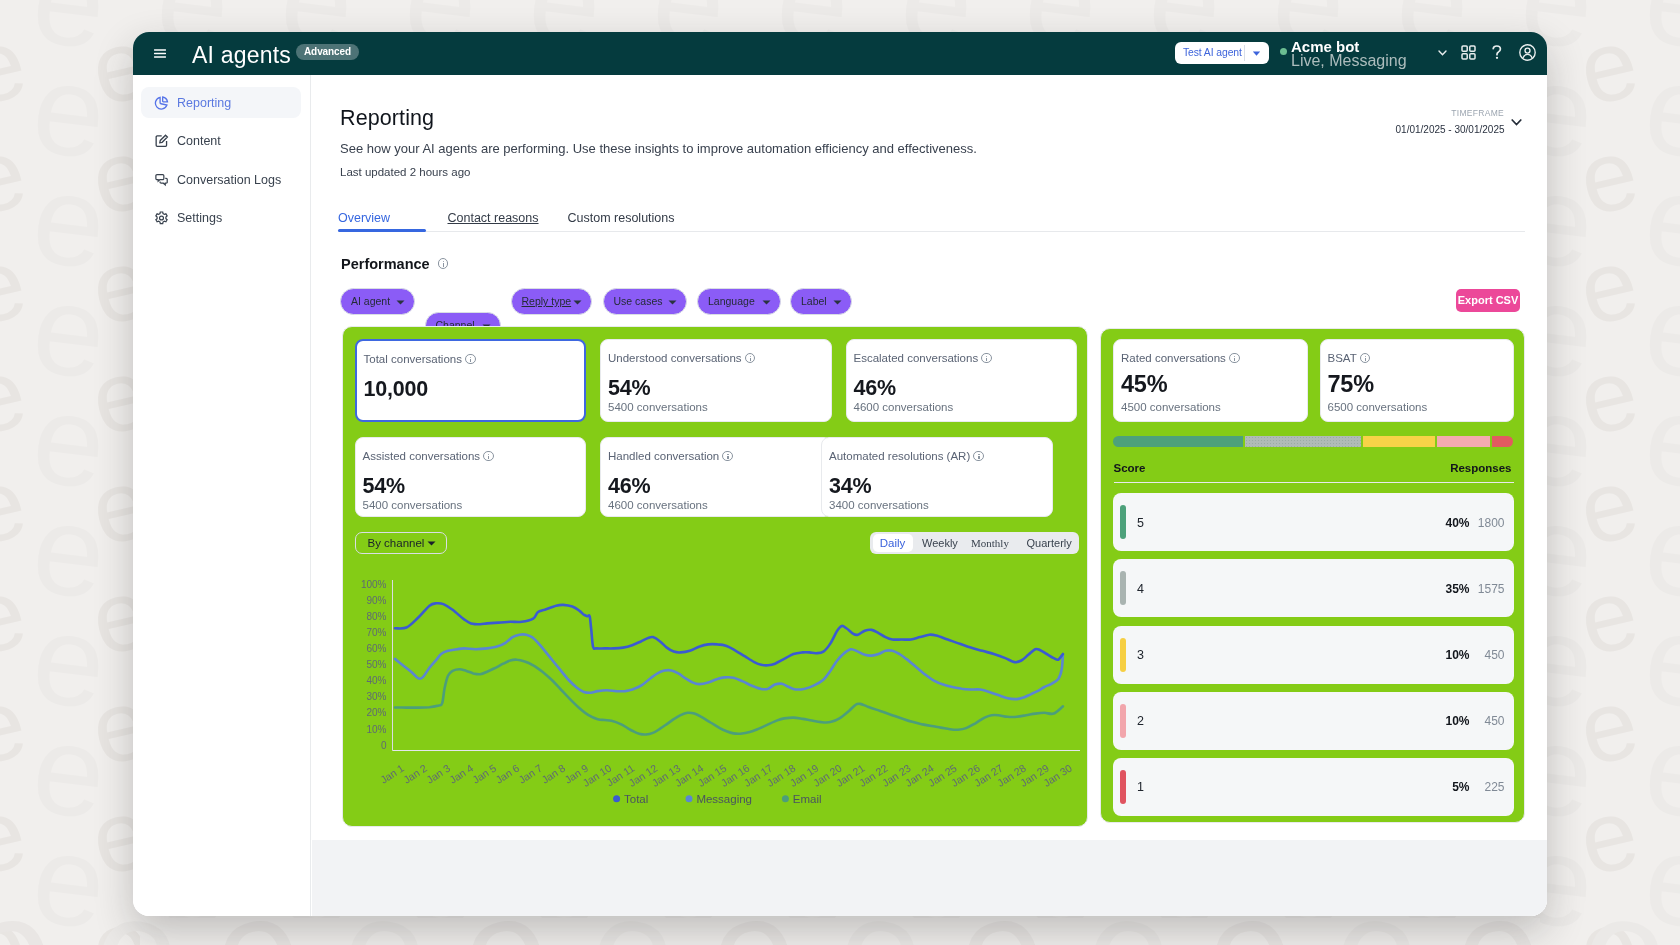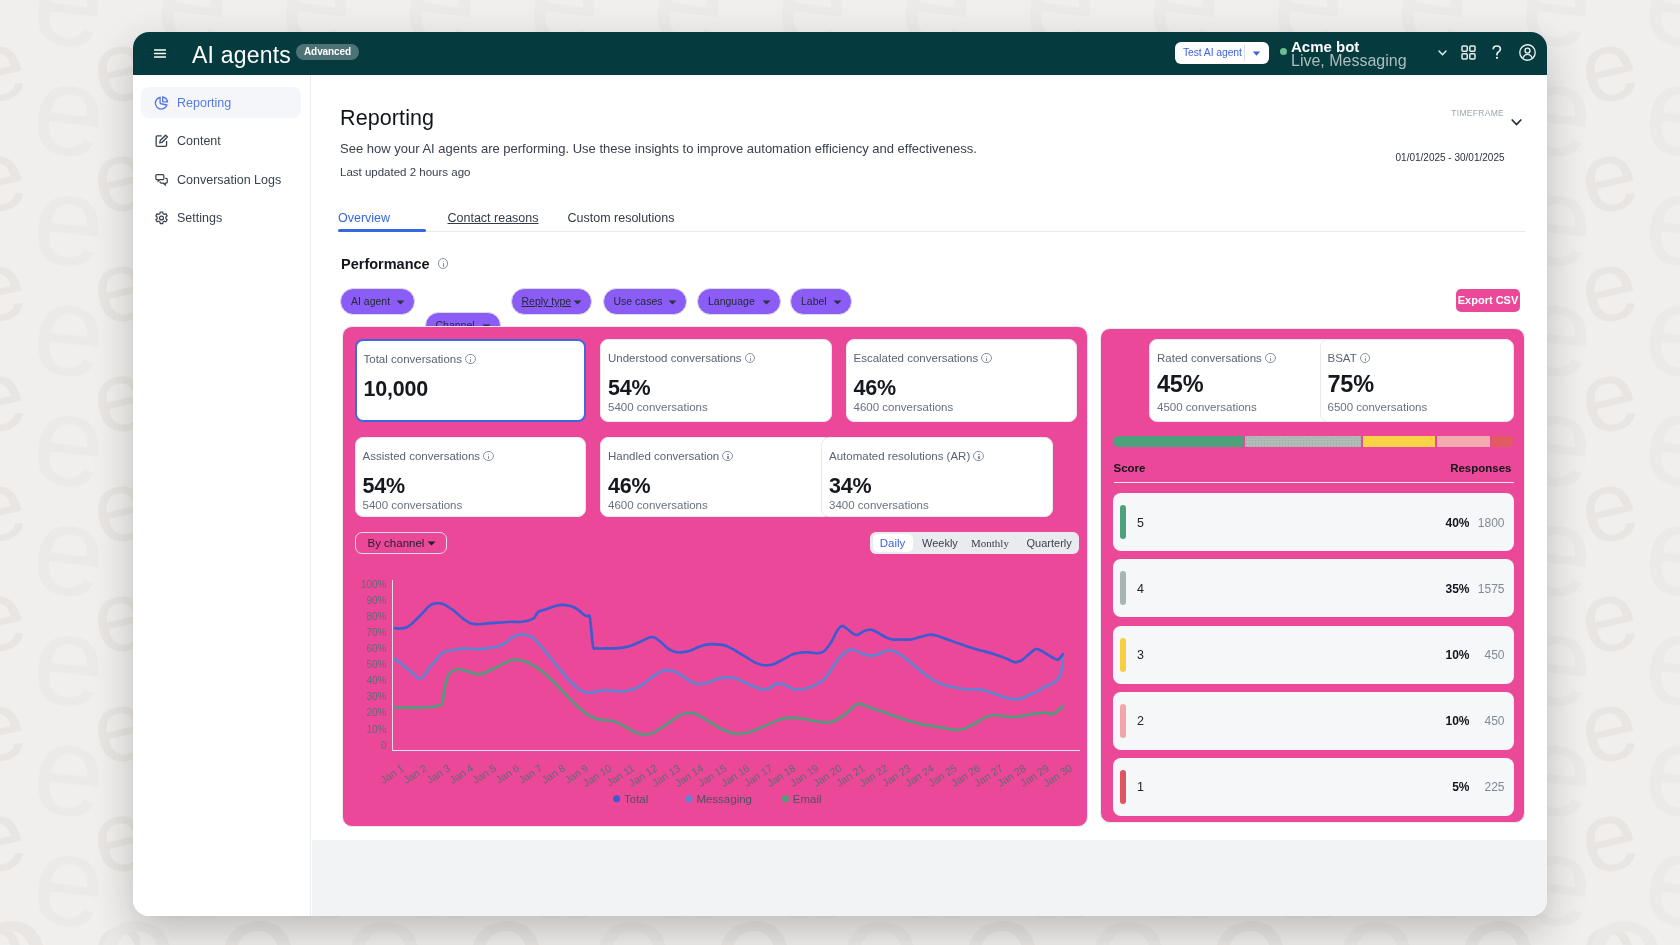--- a/index.html
+++ b/index.html
@@ -18,21 +18,21 @@
   
   #sidebar { position:absolute; left:0; top:43px; width:177.5px; height:841px; background:#fff; border-right:1px solid #E9EBED; }
   .sitem { position:absolute; left:8px; width:160px; height:31px; border-radius:8px; }
   .sitem .lbl { position:absolute; left:36px; top:50%; transform:translateY(-50%); font-size:12.5px; color:#39424E; }
   .sitem .ic { position:absolute; left:13px; top:50%; transform:translateY(-50%); width:15px; height:15px; }
   #si1 { top:12px; background:#F4F6F9; }
   #si1 .lbl { color:#5B79E0; }
   
   #main { position:absolute; left:178.5px; top:43px; width:1235.5px; height:841px; background:#fff; }
   #footstrip { position:absolute; left:178.5px; top:808px; width:1235.5px; height:76px; background:#F2F3F5; }
-  .card { position:absolute; background:#ec4899; border:1px solid #E8EAED; border-radius:10px; }
+  .card { position:absolute; background:#84cc16; border:1px solid #E8EAED; border-radius:10px; }
   .mcard { position:absolute; background:#fff; border:1px solid #E8EAED; border-radius:8px; }
   .mtitle { position:absolute; left:7px; top:11.5px; font-size:11.5px; color:#5A6374; white-space:nowrap; }
   .mvalue { position:absolute; left:7px; top:36px; font-size:21.5px; font-weight:700; color:#15181E; letter-spacing:-0.2px; }
   .mcap  { position:absolute; left:7px; top:61px; font-size:11.5px; color:#68727F; }
   .info { display:inline-block; vertical-align:-1.5px; width:10.5px; height:10.5px; border:1px solid #8A94A0; border-radius:50%;
           position:relative; }
   .info:after { content:""; position:absolute; left:3.9px; top:4.3px; width:1.2px; height:3.5px; background:#8A94A0; }
   .info:before { content:""; position:absolute; left:3.9px; top:2.2px; width:1.2px; height:1.2px; background:#8A94A0; border-radius:50%; }
   .tab { top:136px; font-size:12.5px; white-space:nowrap; }
   .pill { position:absolute; top:213px; height:26.5px; border:1px solid #D9DEE4; border-radius:13.5px;
@@ -465,21 +465,21 @@
         <circle cx="8" cy="8" r="2.1"></circle>
         <path d="M6.7 1.6h2.6l.3 1.7 1.5.9 1.6-.6 1.3 2.2-1.3 1.1v1.8l1.3 1.1-1.3 2.2-1.6-.6-1.5.9-.3 1.7H6.7l-.3-1.7-1.5-.9-1.6.6L2 9.8l1.3-1.1V6.9L2 5.8l1.3-2.2 1.6.6 1.5-.9z"></path>
           </g>
         </svg>
       <span class="lbl">Settings</span>
       </div>
   </div>
   <div id="main">
     <div class="abs" style="left:28.5px;top:31px;font-size:21.5px;font-weight:500;color:#10151C;letter-spacing:0.1px;">Reporting</div>
     <div class="abs" style="right:43px;top:33px;font-size:8.5px;letter-spacing:0.3px;color:#9CA5B0;">TIMEFRAME</div>
-    <div class="abs" style="right:42.5px;top:48.5px;font-size:10px;color:#2A3240;margin-top:28px;">01/01/2025 - 30/01/2025</div>
+    <div class="abs" style="right:42.5px;top:48.5px;font-size:10px;color:#2A3240;">01/01/2025 - 30/01/2025</div>
     <svg class="abs" style="right:25px;top:44px" width="11" height="7" viewBox="0 0 11 7">
         <path d="M1.2 1L5.5 5.6L9.8 1" stroke="#242C38" stroke-width="1.7" fill="none" stroke-linecap="round"></path>
       </svg>
     <div class="abs" style="left:28.5px;top:66px;font-size:13px;color:#39414E;">See how your AI agents are performing. Use these insights to improve automation efficiency and effectiveness.</div>
     <div class="abs" style="left:28.5px;top:90.5px;font-size:11.5px;color:#39414E;">Last updated 2 hours ago</div>
 
     <div class="abs" style="left:26.5px;top:155.5px;width:1186.5px;height:1px;background:#E7E9EC;"></div>
     <div class="abs tab" style="left:26.5px;width:88px;color:#3667E0;">Overview</div>
     <div class="abs" style="left:26.5px;top:153.5px;width:88px;height:3px;background:#3667E0;border-radius:2px;"></div>
     <div class="abs tab" style="left:136px;color:#333B47;text-decoration:underline;">Contact reasons</div>
@@ -598,21 +598,21 @@
   <circle cx="273.6" cy="242.7" r="3.5" fill="#3A5BD2"></circle>
           <text x="281" y="246.5" font-size="11.5" fill="#4A5460">Total</text>
   <circle cx="346" cy="242.7" r="3.5" fill="#5A86D2"></circle>
           <text x="353.4" y="246.5" font-size="11.5" fill="#4A5460">Messaging</text>
   <circle cx="442.4" cy="242.7" r="3.5" fill="#4C9E7B"></circle>
           <text x="449.8" y="246.5" font-size="11.5" fill="#4A5460">Email</text>
 </svg>
     </div>
 
     <div class="card" id="rightcard" style="left:788.5px;top:252.5px;width:424.5px;height:495.5px;">
-      <div class="mcard" style="left:12px;top:10.5px;width:194.5px;height:83px;margin-left:36px;">
+      <div class="mcard" style="left:12px;top:10.5px;width:194.5px;height:83px;">
         <div class="mtitle">Rated conversations <span class="info"></span></div>
         <div class="mvalue" style="top:31px;font-size:23.5px;">45%</div>
           <div class="mcap">4500 conversations</div>
       </div>
       <div class="mcard" style="left:218.5px;top:10.5px;width:194.5px;height:83px;">
         <div class="mtitle">BSAT <span class="info"></span></div>
         <div class="mvalue" style="top:31px;font-size:23.5px;">75%</div>
           <div class="mcap">6500 conversations</div>
       </div>
       <div class="abs" style="left:12px;top:107px;width:399.5px;height:11px;">

